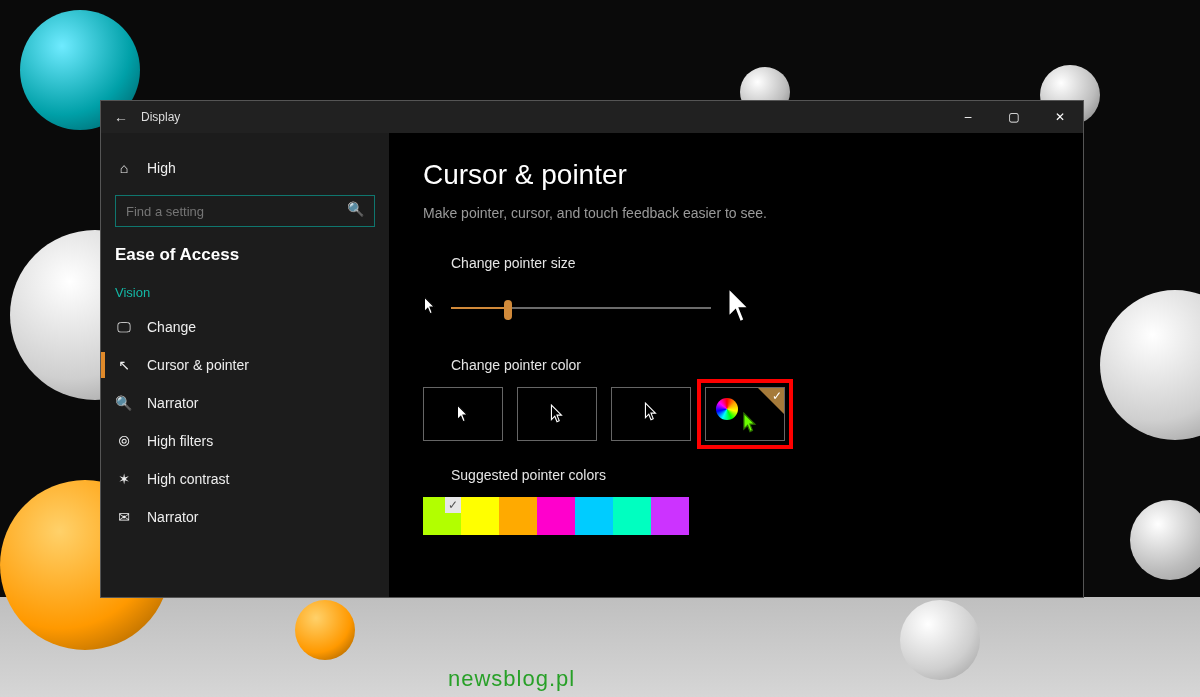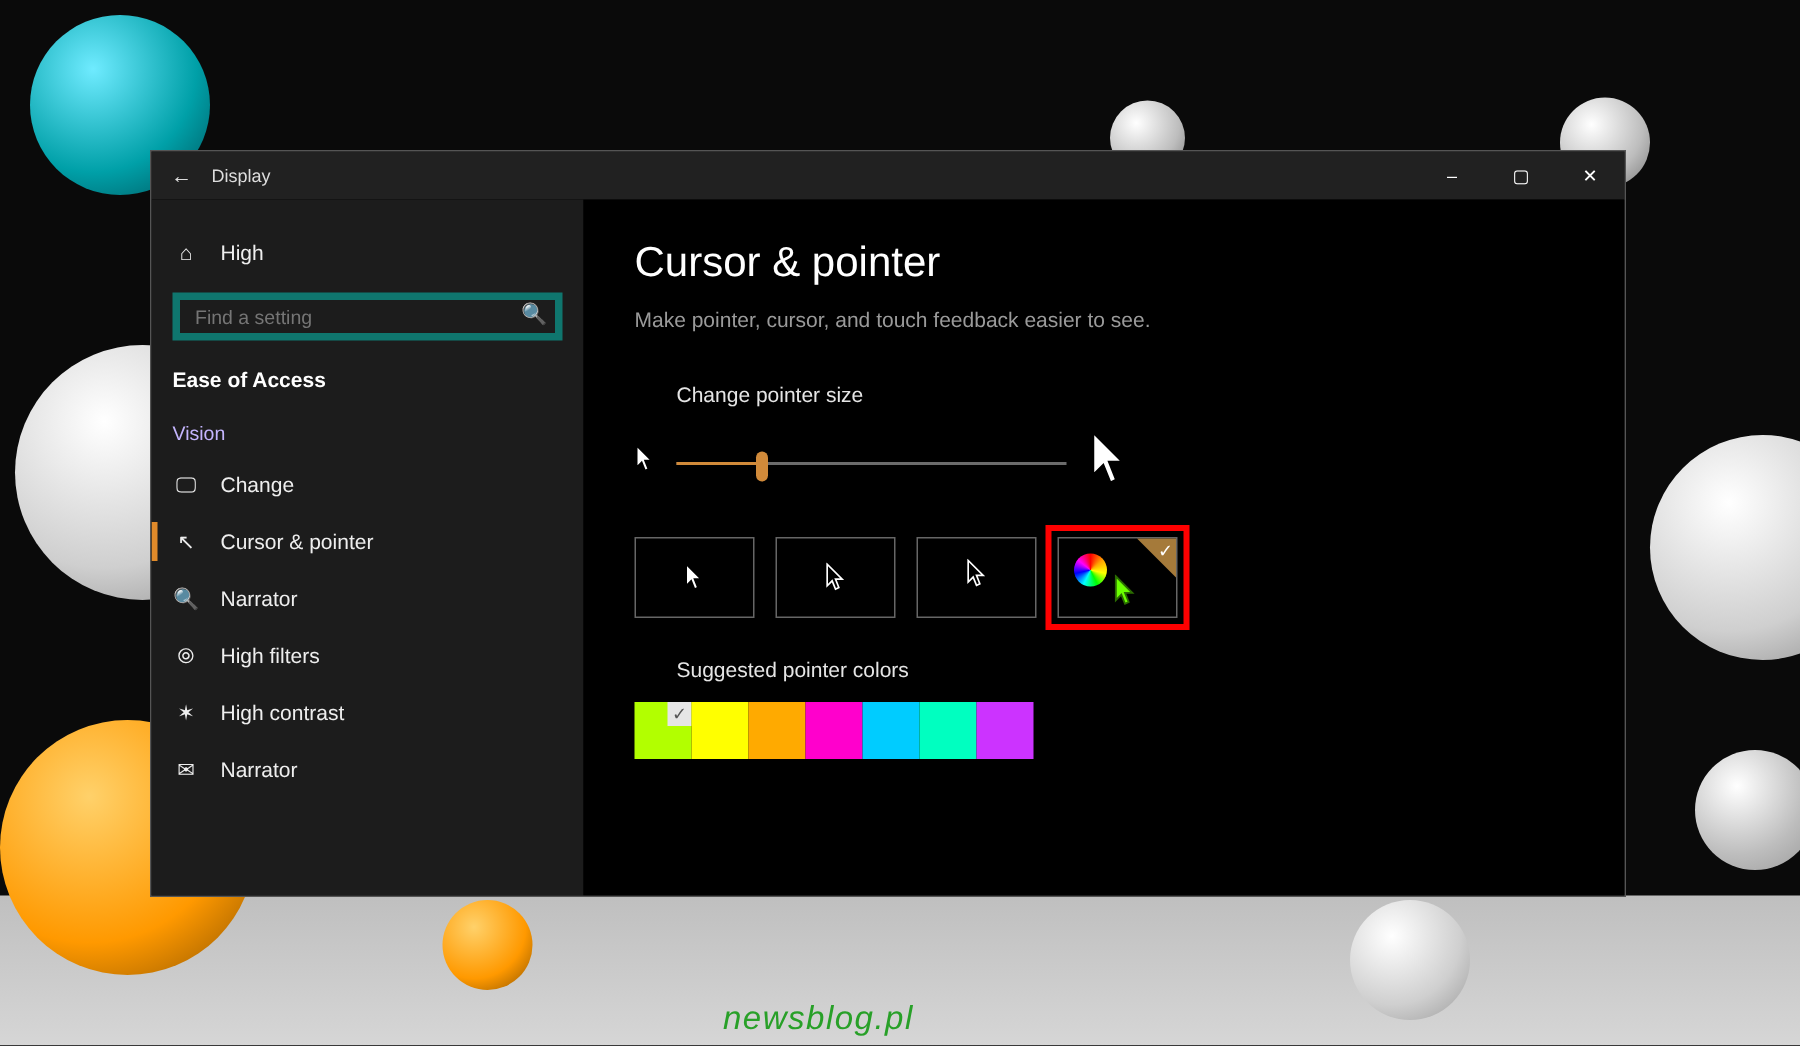--- a/index.html
+++ b/index.html
@@ -12,44 +12,44 @@
   .sphere.s1 { width:120px;height:120px;left:20px;top:10px;background:radial-gradient(circle at 35% 30%,#6febff,#00a0a8 60%,#005058);}
   .sphere.s2 { width:170px;height:170px;left:10px;top:230px;background:radial-gradient(circle at 35% 30%,#ffffff,#cfcfcf 60%,#8a8a8a);}
   .sphere.s3 { width:170px;height:170px;left:0px;top:480px;background:radial-gradient(circle at 35% 30%,#ffd16a,#ff9900 60%,#8a5200);}
   .sphere.s4 { width:60px;height:60px;left:295px;top:600px;background:radial-gradient(circle at 35% 30%,#ffd16a,#ff9900 60%,#8a5200);}
   .sphere.s5 { width:50px;height:50px;left:740px;top:67px;background:radial-gradient(circle at 35% 30%,#fff,#bdbdbd 60%,#777);}
   .sphere.s6 { width:60px;height:60px;left:1040px;top:65px;background:radial-gradient(circle at 35% 30%,#fff,#bdbdbd 60%,#777);}
   .sphere.s7 { width:150px;height:150px;left:1100px;top:290px;background:radial-gradient(circle at 35% 30%,#fff,#cfcfcf 60%,#8a8a8a);}
   .sphere.s8 { width:80px;height:80px;left:1130px;top:500px;background:radial-gradient(circle at 35% 30%,#fff,#bdbdbd 60%,#999);}
   .sphere.s9 { width:80px;height:80px;left:900px;top:600px;background:radial-gradient(circle at 35% 30%,#fff,#cfcfcf 60%,#999);}
   .floor { position:absolute;left:0;right:0;bottom:0;height:100px;background:linear-gradient(#bfbfbf,#d6d6d6);}
-  .watermark { position:absolute;left:482px;bottom:5px;font-size:22px;font-style:italic;color:#28a028;letter-spacing:1px;}
+  .watermark { position:absolute;left:448px;bottom:5px;font-size:22px;color:#28a028;letter-spacing:1px;}
 
   
   .win {
     position: absolute; left:100px; top:100px; width:984px; height:498px;
     background:#000; border:1px solid #555; display:flex; flex-direction:column;
     color:#fff;
   }
   .titlebar { height:32px; display:flex; align-items:center; font-size:12px; color:#ddd; background:rgba(60,60,60,0.55);}
   .titlebar .back { width:40px; text-align:center; font-size:14px; cursor:default;}
   .titlebar .title { flex:0 0 auto;}
   .titlebar .spacer { flex:1;}
   .winbtn { width:46px; height:32px; display:flex; align-items:center; justify-content:center; font-size:12px; color:#fff;}
   .win-body { flex:1; display:flex; overflow:hidden;}
   .sidebar { width:288px; background:rgba(40,40,40,0.70); padding:16px 0 0 0; display:flex; flex-direction:column;}
   .home-row, .nav-item { display:flex; align-items:center; height:38px; padding:0 14px; gap:14px; font-size:14px; color:#eee;}
   .nav-item.active { position:relative;}
   .nav-item.active::before { content:""; position:absolute; left:0; top:6px; bottom:6px; width:4px; background:#e08a2a;}
   .search-wrap { padding:8px 14px 18px 14px;}
-  .search { width:100%; height:32px; background:transparent; border:5px solid #0f766e; color:#a16207; padding:0 30px 0 10px; font-size:13px;}
+  .search { width:100%; height:32px; background:transparent; border:1px solid #0f766e; color:#a16207; padding:0 30px 0 10px; font-size:13px;}
   .search-wrap { position:relative;}
   .search-icon { position:absolute; right:24px; top:14px; color:#bbb; font-size:14px;}
-  .section-label { padding:0 14px; font-size:14px; font-weight:600; color:#fff;}
-  .group-label { padding:20px 14px 8px 14px; font-size:13px; color:#c4b5fd;}
+  .section-label { padding:0 14px; font-size:17px; font-weight:600; color:#fff;}
+  .group-label { padding:20px 14px 8px 14px; font-size:13px; color:#14b8a6;}
   .nav-icon { width:18px; display:inline-flex; justify-content:center; font-size:14px;}
 
   .content { flex:1; background:#000; padding:26px 34px; overflow:auto;}
   h1 { font-size:28px; font-weight:400; margin-bottom:14px;}
   .sub { font-size:14px; color:#9a9a9a; margin-bottom:34px;}
   h2 { font-size:20px; font-weight:400; margin-bottom:18px;}
   .field-label { font-size:14px; color:#e5e5e5; margin-bottom:14px;margin-left:28px;}
 
   .slider-row { display:flex; align-items:center; gap:14px; margin-bottom:26px;}
   .cursor-small svg { width:14px;height:20px;}
@@ -160,20 +160,21 @@
           <div class="fill" id="slider-fill" style="width: 22%;"></div>
           <div class="thumb" id="slider-thumb" style="left: 22%;"></div>
         </div>
         <span class="cursor-big">
           <svg viewBox="0 0 12 18">
               <path d="M1 1 L1 14 L4 11 L6 16 L8 15 L6 10 L10 10 Z" fill="#fff" stroke="#000"></path>
             </svg>
         </span>
       </div>
 
+      <div class="field-label">Change pointer color</div>
       <div class="color-opts">
         <div class="opt">
           <svg width="14" height="20" viewBox="0 0 12 18">
               <path d="M1 1 L1 14 L4 11 L6 16 L8 15 L6 10 L10 10 Z" fill="#fff" stroke="#000"></path>
             </svg>
         </div>
         <div class="opt">
           <svg width="14" height="20" viewBox="0 0 12 18">
               <path d="M1 1 L1 14 L4 11 L6 16 L8 15 L6 10 L10 10 Z" fill="none" stroke="#fff"></path>
             </svg>

